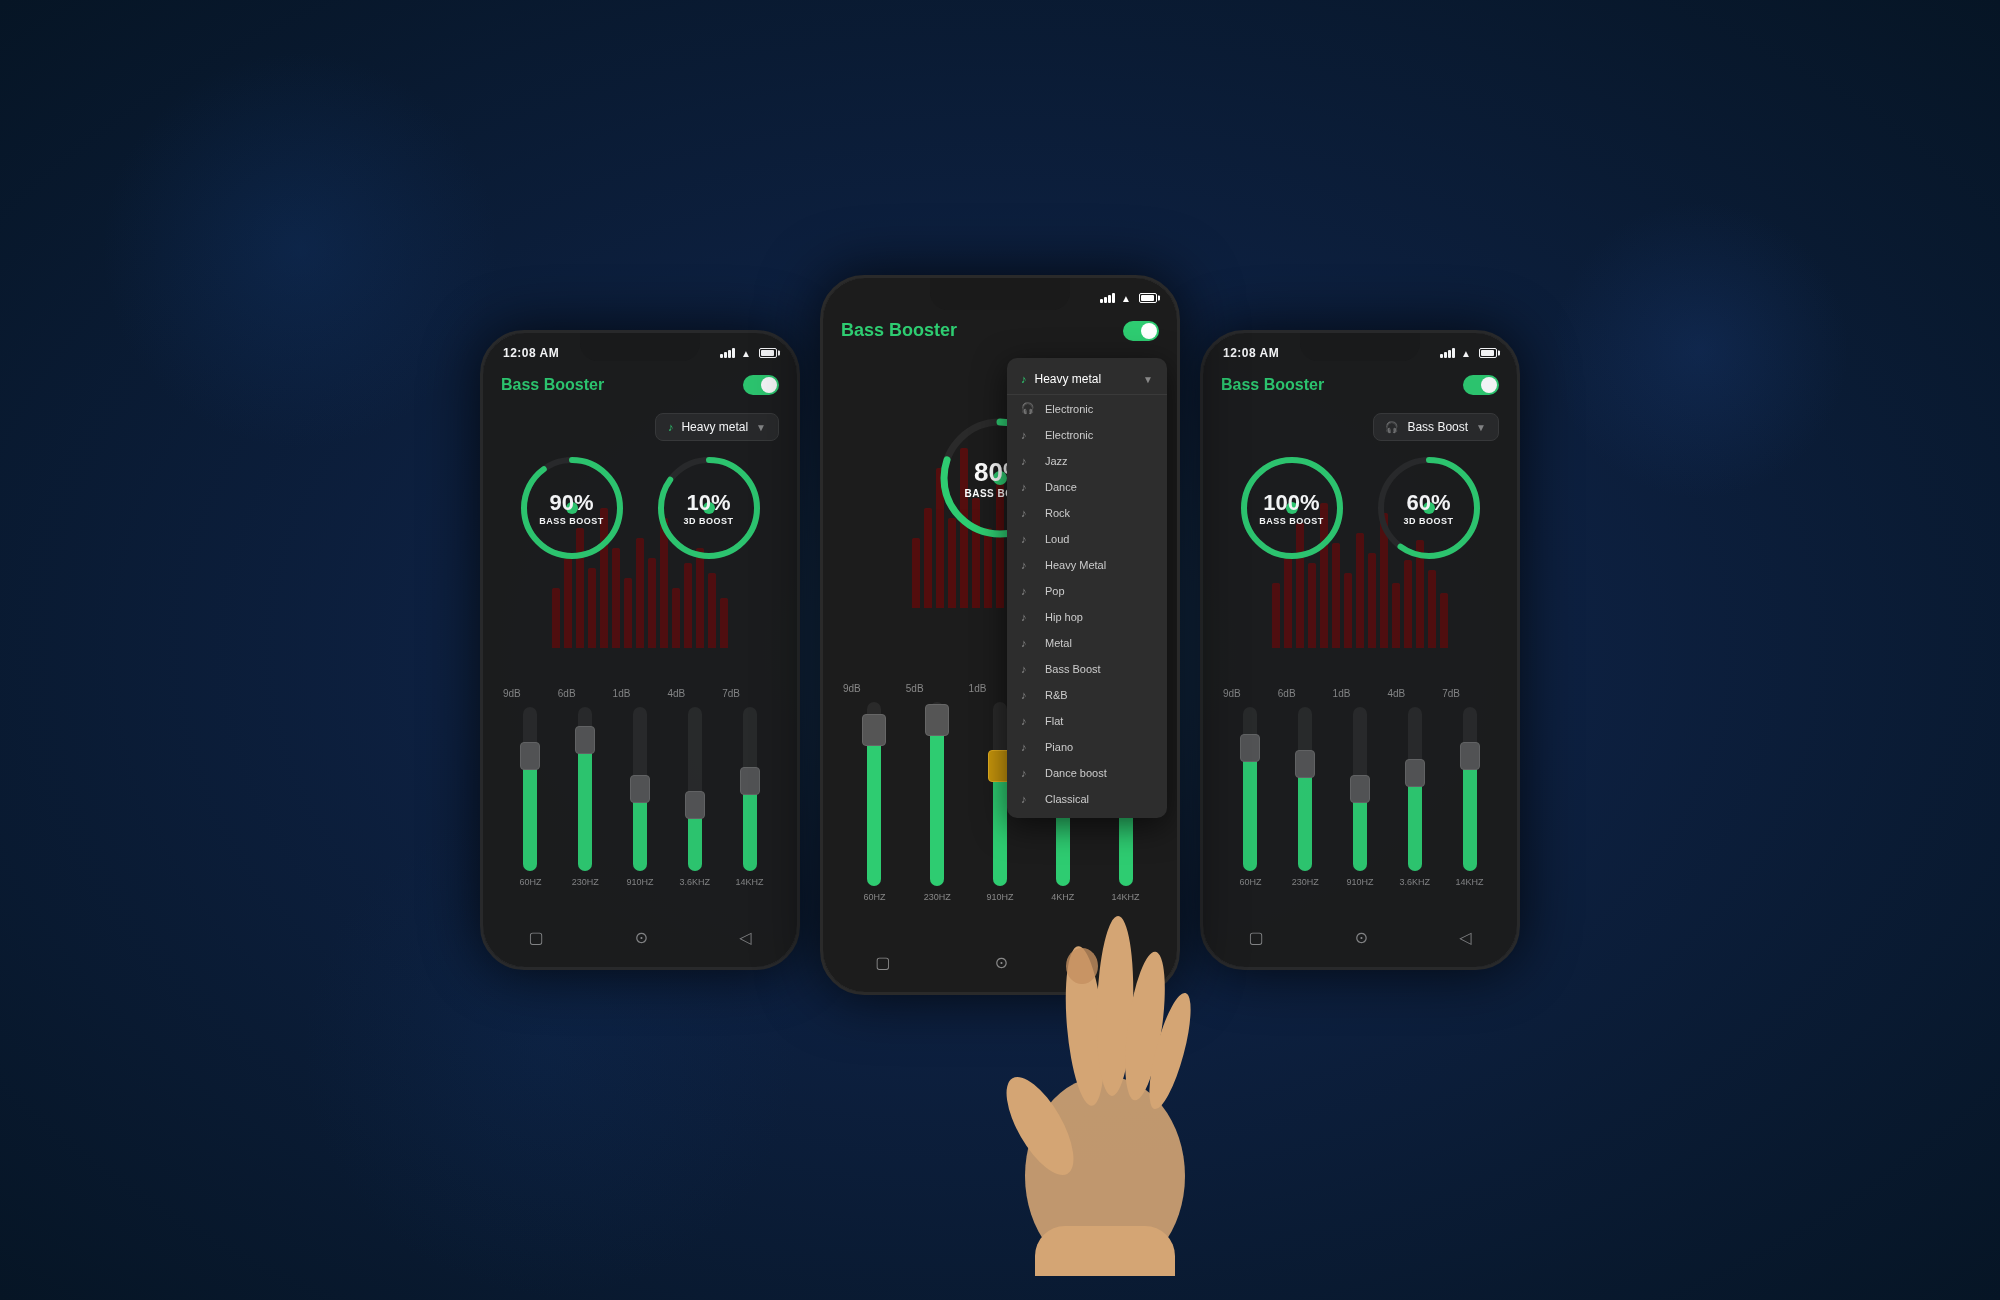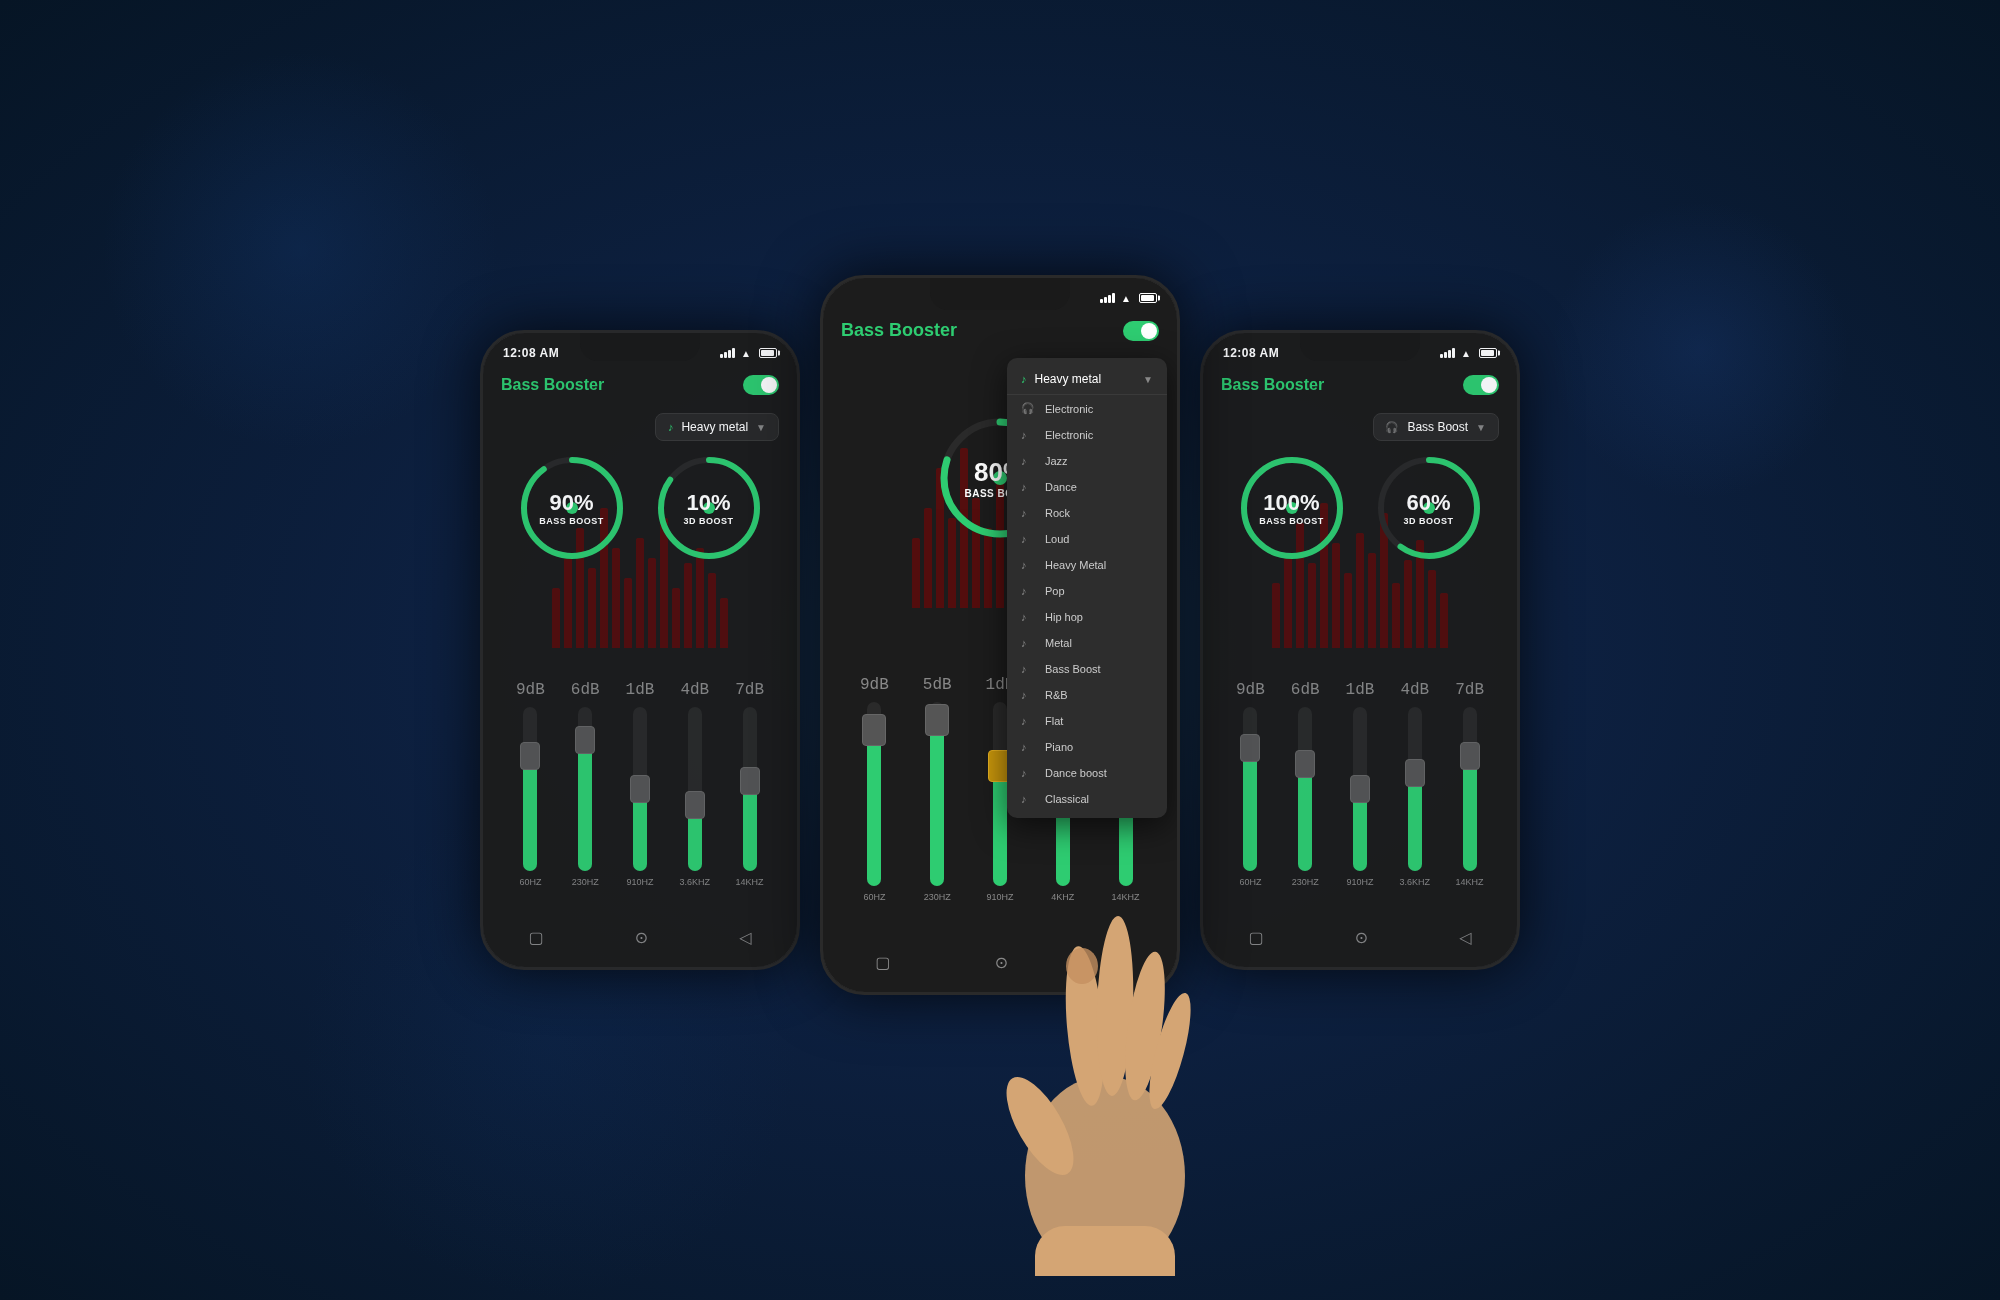--- a/index.html
+++ b/index.html
@@ -296,24 +296,22 @@
 
     
     .db-labels {
       display: flex;
       justify-content: space-around;
       margin-bottom: 8px;
       padding: 0 8px;
     }
     .db-label {
       color: #888;
-      font-size: 16px;
-      text-align: center;
+      font-size: 10px;
       flex: 1;
-      font-family: Liberation Mono, monospace;
     }
 
     
     .sliders-row {
       display: flex;
       justify-content: space-around;
       align-items: flex-end;
       height: 180px;
       padding: 0 8px;
     }

